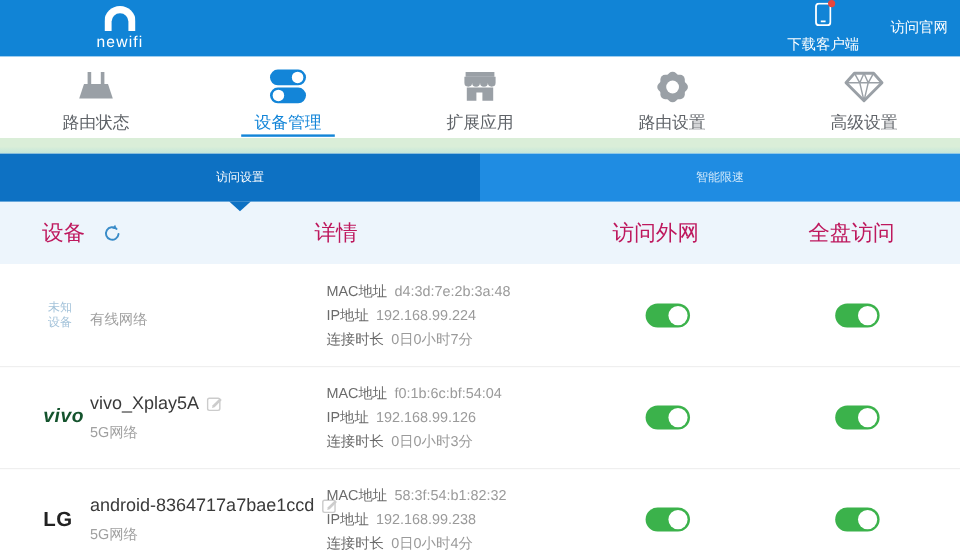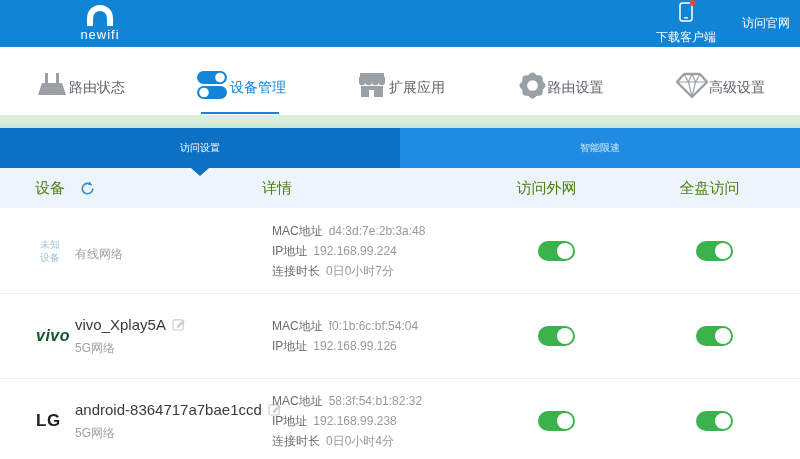--- a/index.html
+++ b/index.html
@@ -14,44 +14,44 @@
   .logo-text { color:#fff; font-size:13px; letter-spacing:1px; margin-top:1px; }
   .header-right { position:absolute; right:10px; top:0; height:100%;
     display:flex; align-items:center; gap:26px; }
   .hlink { display:flex; align-items:center; gap:7px; color:#fff; font-size:12px; cursor:pointer;flex-direction:column; }
   .phone-wrap { position:relative; width:14px; height:20px; }
   .red-dot { position:absolute; top:-2px; right:-3px; width:6px; height:6px;
     border-radius:50%; background:#e8453c; }
 
   
   .nav { height:68px; background:#fff; display:flex; }
-  .nav-item { flex:1; display:flex; flex-direction:row; align-items:center;
-    justify-content:center; padding-top:8px; position:relative; cursor:pointer;font-family:Liberation Serif, serif; }
+  .nav-item { flex:1; display:flex; flex-direction:column; align-items:center;
+    justify-content:flex-start; padding-top:8px; position:relative; cursor:pointer;font-family:Liberation Serif, serif; }
   .nav-icon { height:34px; display:flex; align-items:center; justify-content:center; }
   .nav-label { font-size:14px; color:#5f6368; margin-top:5px; }
   .nav-item.active .nav-label { color:#1385d8; }
   .nav-item.active::after { content:''; position:absolute; bottom:1px;
     left:calc(50% - 39px); width:78px; height:2px; background:#1385d8; }
 
   
   .green-strip { height:13px; background:linear-gradient(to bottom,#daeed8 55%,#c3e6da); }
 
   
   .tabs { height:40px; display:flex; }
   .tab { flex:1; display:flex; align-items:center; justify-content:center;
     font-size:10px; cursor:pointer; position:relative; }
   .tab.active { background:#0d71c3; color:#ffffff; }
   .tab.active::after { content:''; position:absolute; left:calc(50% - 9px); bottom:-8px;
     border-left:9px solid transparent; border-right:9px solid transparent;
     border-top:8px solid #0d71c3; }
   .tab.inactive { background:#1f8ce2; color:#d2e9fb; }
 
   
-  .thead { height:40px; background:#edf5fc; display:flex; align-items:center;
-    color:#4d7c0f; font-size:15px; }
+  .thead { height:52px; background:#edf5fc; display:flex; align-items:center;
+    color:#be185d; font-size:18px; }
   .c-device { width:262px; padding-left:35px; display:flex; align-items:center; }
   .refresh { margin-left:15px; cursor:pointer; display:flex; }
   .c-details { width:212px; }
   .c-wan { width:145px; text-align:center; display:flex; justify-content:center; }
   .c-disk { flex:1; text-align:center; display:flex; justify-content:center; }
 
   .rows { height:255px; overflow:hidden; }
   .row { height:85px; display:flex; align-items:center; }
   .row + .row { border-top:1px solid #efefef; }
   .r-brand { width:65px; padding-left:26px; display:flex; align-items:center;margin-left:10px; }
@@ -229,20 +229,21 @@
             <rect x="1" y="2.8" width="10.2" height="10.2" rx="1.5" fill="none" stroke="#cccccc" stroke-width="1.2"></rect>
             <path d="M5.2 8.8 l6 -6 1.6 1.6 -6 6 -2.1 0.5 Z" fill="#cccccc"></path>
           </svg>
         </span>
       </div>
       <div class="network">5G网络</div>
     </div>
     <div class="r-details">
       <div><span class="d-label">MAC地址</span><span class="d-value">f0:1b:6c:bf:54:04</span></div>
       <div><span class="d-label">IP地址</span><span class="d-value">192.168.99.126</span></div>
+      <div><span class="d-label">连接时长</span><span class="d-value">0日0小时3分</span></div>
     </div>
     <div class="r-wan">
       <div class="toggle on">
           <div class="knob"></div>
         </div>
     </div>
     <div class="r-disk">
       <div class="toggle on">
           <div class="knob"></div>
         </div>

